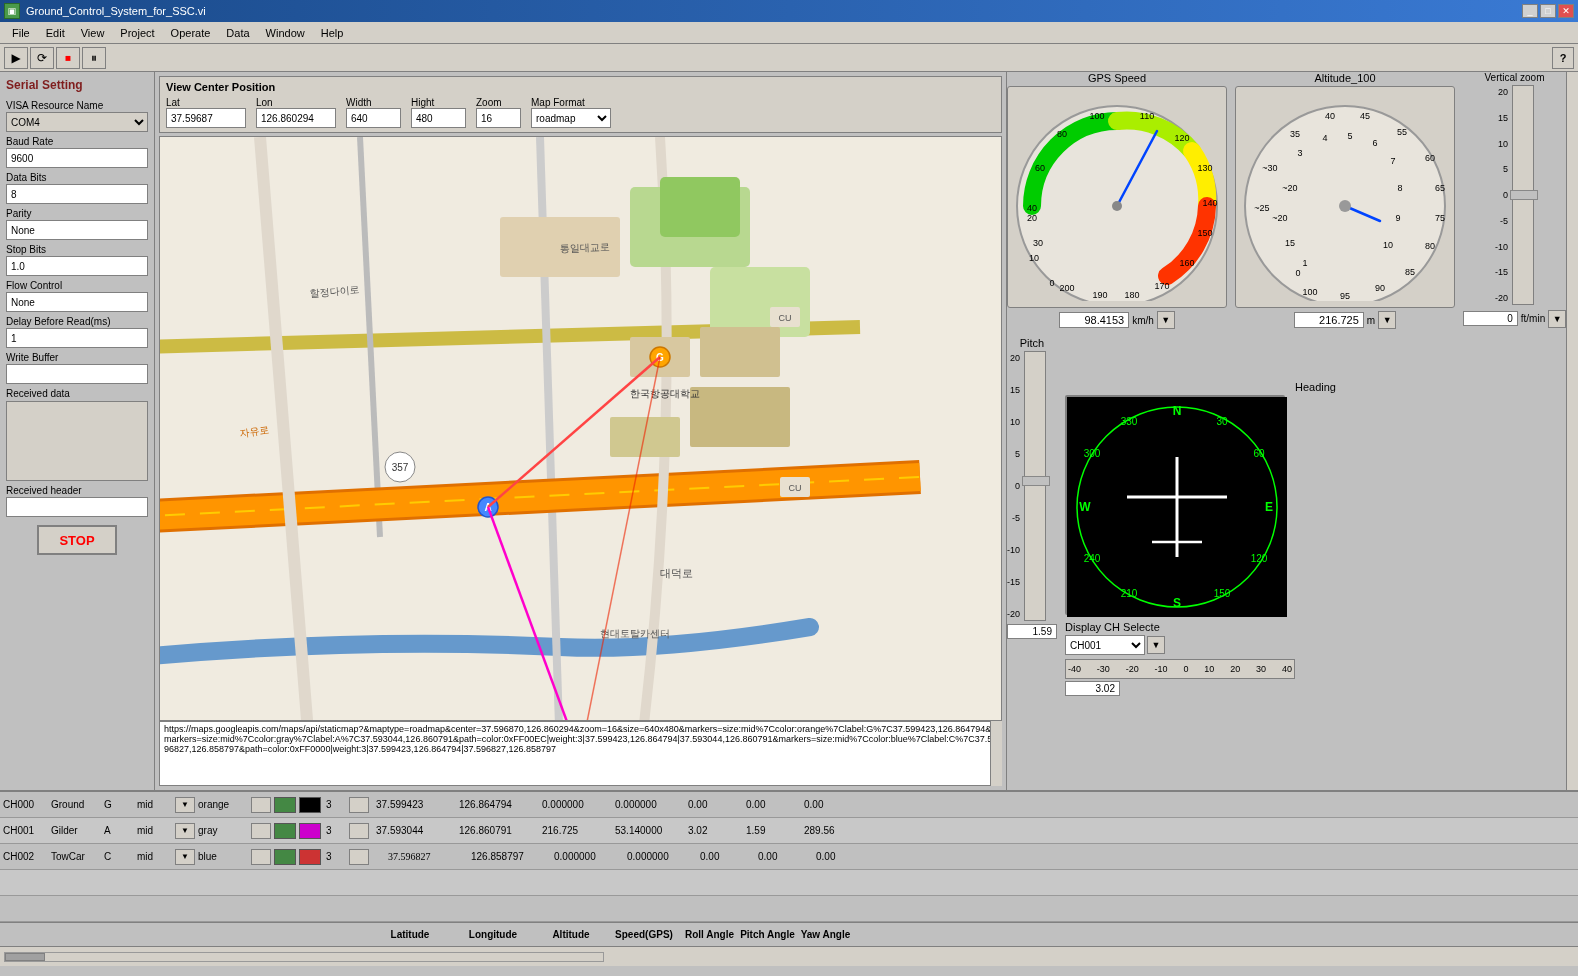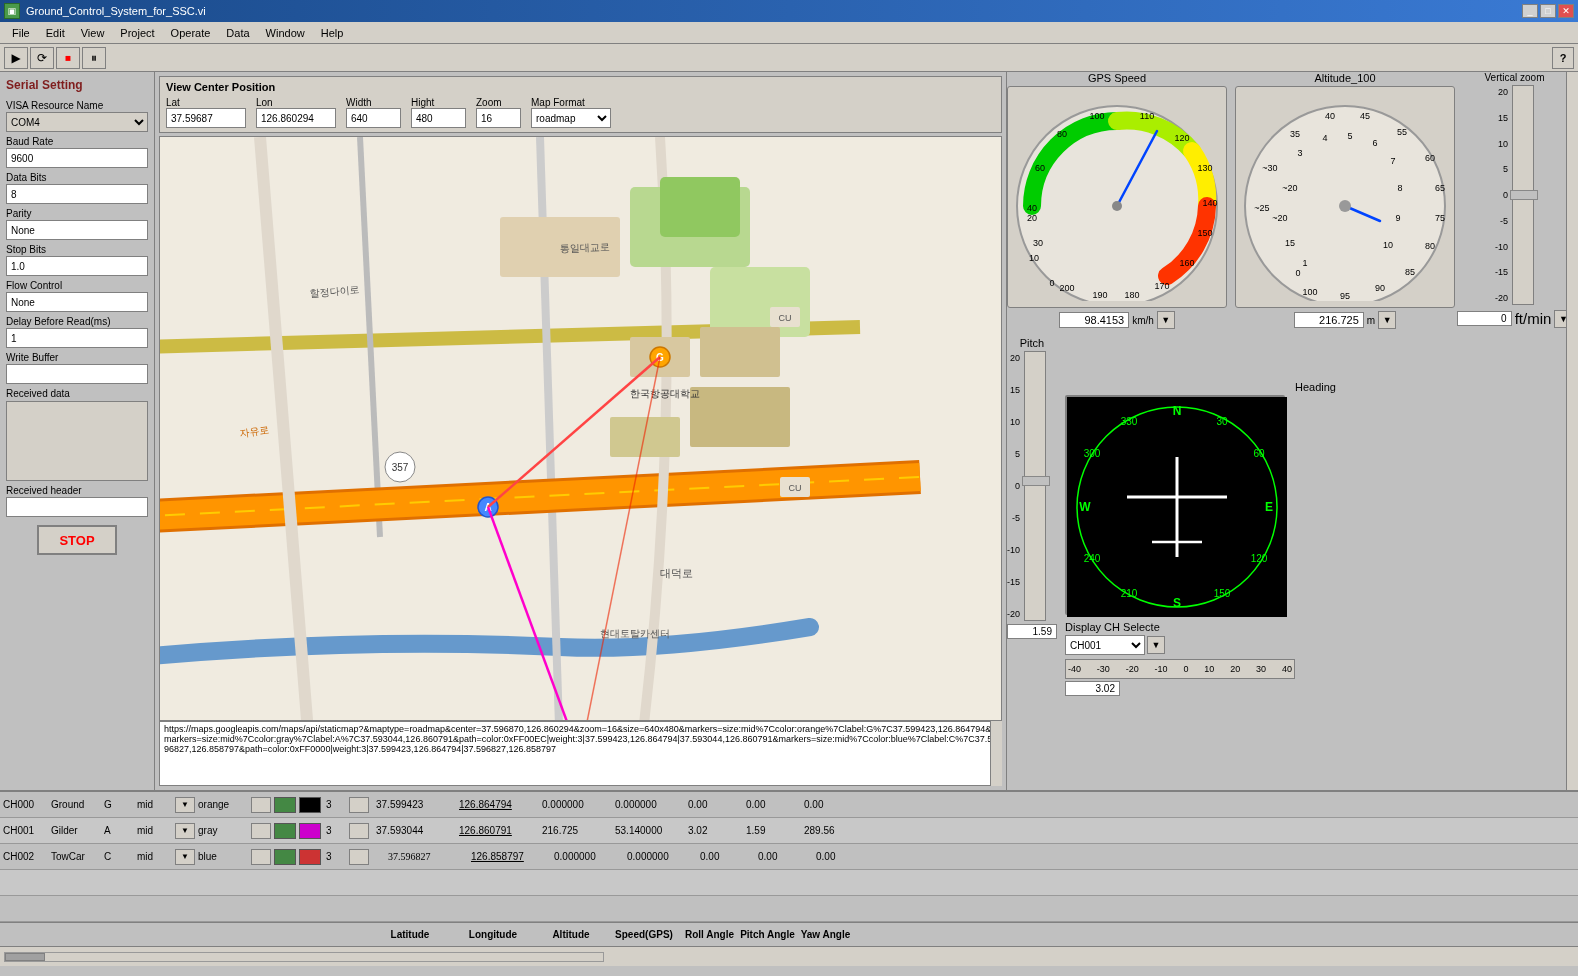--- a/index.html
+++ b/index.html
@@ -334,21 +334,21 @@
       overflow: hidden;
       white-space: nowrap;
     }
 
     .col-ch { width: 45px; }
     .col-name { width: 50px; }
     .col-code { width: 30px; }
     .col-size { width: 35px; }
     .col-num { width: 20px; }
     .col-lat { width: 80px; }
-    .col-lon { width: 80px; text-decoration: underline; }
+    .col-lon { width: 80px; }
     .col-alt { width: 70px; }
     .col-spd { width: 70px; }
     .col-roll { width: 55px; }
     .col-pitch { width: 55px; }
     .col-yaw { width: 55px; }
 
     
     .table-header {
       display: flex;
       height: 24px;
@@ -711,21 +711,21 @@
               <span>-15</span>
               <span>-20</span>
           </div>
           <div style="position:relative;width:22px;height:220px;background:#d4d0c8;border:1px solid #808080;">
 
             <div style="position:absolute;left:-3px;top:50%;transform:translateY(-50%);width:28px;height:10px;background:#c0c0c0;border:1px solid #888;"></div>
           </div>
         </div>
         <div style="display:flex;align-items:center;gap:3px;margin-top:3px;">
           <div class="vs-val-box">0</div>
-          <span style="font-size:15px;">ft/min</span>
+          <span style="font-size:10px;">ft/min</span>
           <div style="width:18px;height:18px;background:#d4d0c8;border:1px solid #808080;display:flex;align-items:center;justify-content:center;font-size:9px;">▼</div>
         </div>
       </div>
 
     </div>
 
     <div style="display:flex;gap:8px;margin-top:4px;">
 
       <div>
         <div class="pitch-title">Pitch</div>

